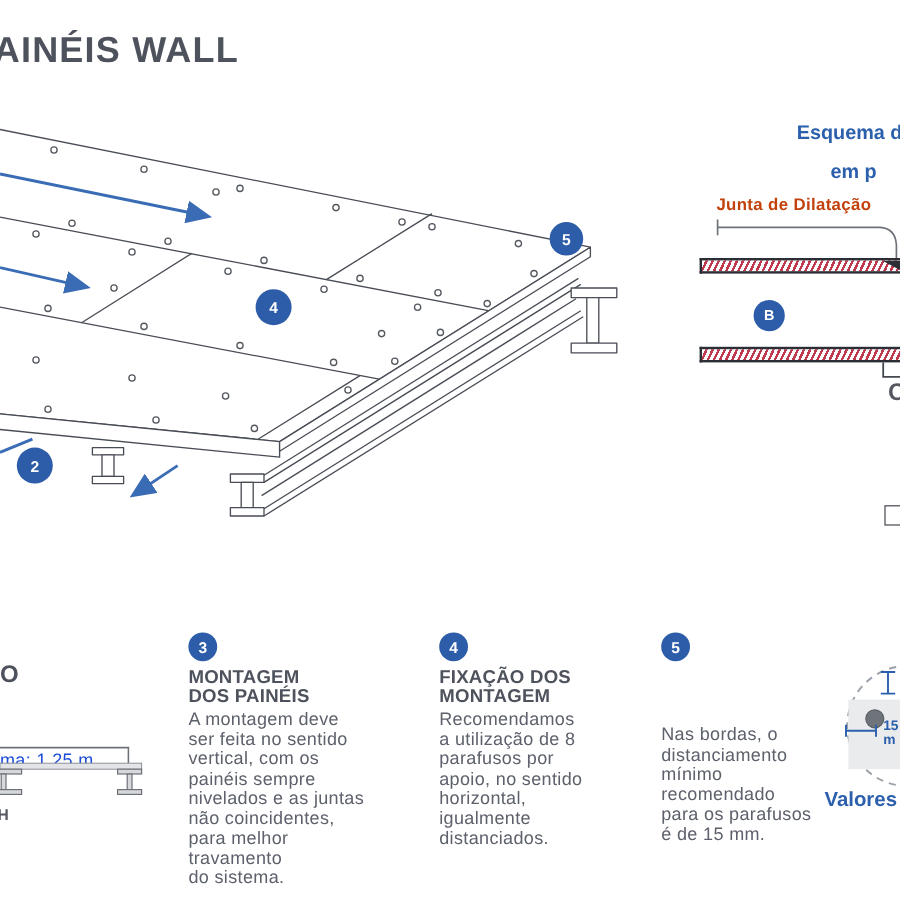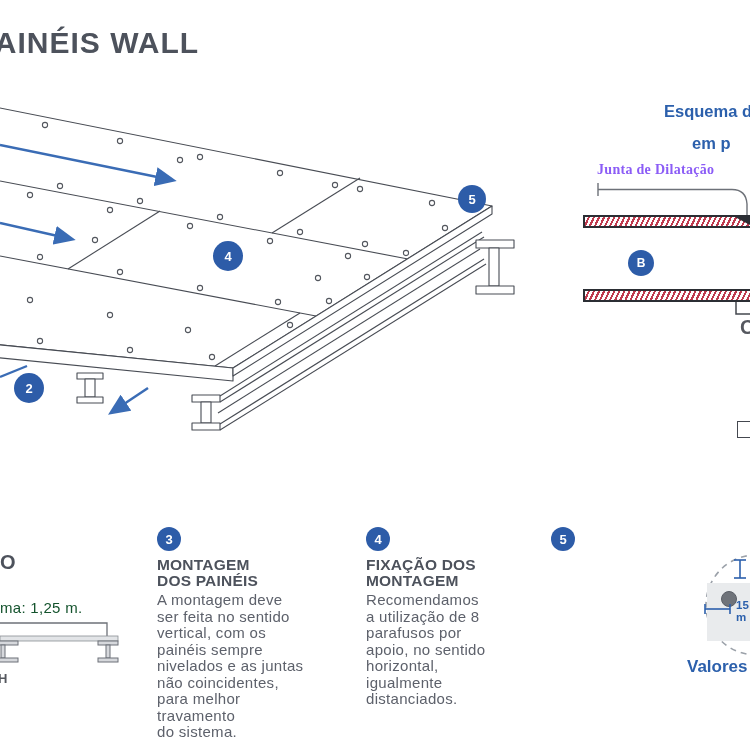--- a/index.html
+++ b/index.html
@@ -17,42 +17,42 @@
   .callout{
     border-radius:50%;background:#2d5ca8;color:#ffffff;font-weight:800;
     display:flex;align-items:center;justify-content:center;font-size:13px;
   }
   
   #plan-title-1,#plan-title-2{
     font-size:16.5px;font-weight:800;color:#2c60ac;white-space:nowrap;
   }
   #plan-title-1{left:664px;top:102px;}
   #plan-title-2{left:692px;top:134px;}
-  #joint-label{left:597px;top:162px;font-size:14px;font-weight:700;color:#8b5cf6;
-    letter-spacing:.3px;white-space:nowrap;font-family:Liberation Serif, serif;}
+  #joint-label{left:597px;top:162px;font-size:14px;font-weight:700;color:#c2410c;
+    letter-spacing:.3px;white-space:nowrap;}
   .hatch-bar{
     left:583px;width:169px;height:9px;
     border-top:2px solid #2b2e34;border-bottom:2px solid #2b2e34;
     border-left:2px solid #2b2e34;
     background:repeating-linear-gradient(115deg,#ffffff 0 2.6px,#bf3a4e 2.6px 4.6px);
   }
   #bar1{top:215px;} #bar2{top:289px;}
   #bar1-wedge{left:735px;top:217px;width:17px;height:9px;background:#2b2e34;
     clip-path:polygon(0 0,100% 0,100% 100%);}
   #corner-letter{left:740px;top:316px;font-size:20px;font-weight:700;color:#55585f;}
   #edge-rect{left:737px;top:421px;width:18px;height:15px;border:1.6px solid #44484f;background:#fff;}
   
   .col-heading{font-size:15.5px;line-height:16px;font-weight:800;color:#4d525c;
     white-space:pre-line;letter-spacing:.2px;}
   .col-body{font-size:15px;line-height:16.5px;color:#5d616b;white-space:pre-line;
     letter-spacing:.3px;}
   .badge{width:24px;height:24px;border-radius:50%;background:#2d5ca8;color:#fff;
     font-size:13px;font-weight:800;display:flex;align-items:center;justify-content:center;}
   #col1-heading{left:0;top:551px;font-size:20px;font-weight:800;color:#4d525c;}
-  #col1-body{left:0;top:599px;font-size:15px;color:#14532d;letter-spacing:.3px;}
+  #col1-body{left:0;top:625px;font-size:15px;color:#1d4ed8;letter-spacing:.3px;}
   #col1-beam-fragment{left:-2px;top:671px;font-size:13px;font-weight:800;color:#55585f;}
   #detail-dim-1{left:736px;top:599px;font-size:11.5px;font-weight:800;color:#2c60ac;white-space:nowrap;}
   #detail-dim-2{left:736px;top:611px;font-size:11.5px;font-weight:800;color:#2c60ac;white-space:nowrap;}
   #detail-caption{left:687px;top:657px;font-size:17px;font-weight:800;color:#2c60ac;white-space:nowrap;}
   svg{display:block;}
 </style>
 </head>
 <body>
 
 <div id="page">
@@ -212,20 +212,26 @@
 MONTAGEM</div>
   <div class="abs col-body" style="left:366px;top:592px;width:150px">Recomendamos
 a utilização de 8
 parafusos por
 apoio, no sentido
 horizontal,
 igualmente
 distanciados.</div>
 
   <div class="abs badge" style="left:551px;top:527px">5</div>
+  <div class="abs col-body" style="left:551px;top:605px;width:140px">Nas bordas, o
+distanciamento
+mínimo
+recomendado
+para os parafusos
+é de 15 mm.</div>
 
   <svg class="abs" style="left:683px;top:543px" width="67" height="115" viewBox="0 0 67 115">
     <circle cx="73" cy="62" r="50" fill="none" stroke="#9ba1a9" stroke-width="1.6" stroke-dasharray="6 5"></circle>
     <rect x="24" y="40" width="43" height="58" fill="#e9ebed"></rect>
     <circle cx="46" cy="56" r="7.5" fill="#6f737a" stroke="#5a5e66" stroke-width="1"></circle>
     <g stroke="#2c60ac" stroke-width="1.6">
       <line x1="57" y1="17" x2="57" y2="35"></line>
         <line x1="51" y1="17" x2="63" y2="17"></line>
         <line x1="51" y1="35" x2="63" y2="35"></line>
       <line x1="22" y1="66" x2="47" y2="66"></line>

